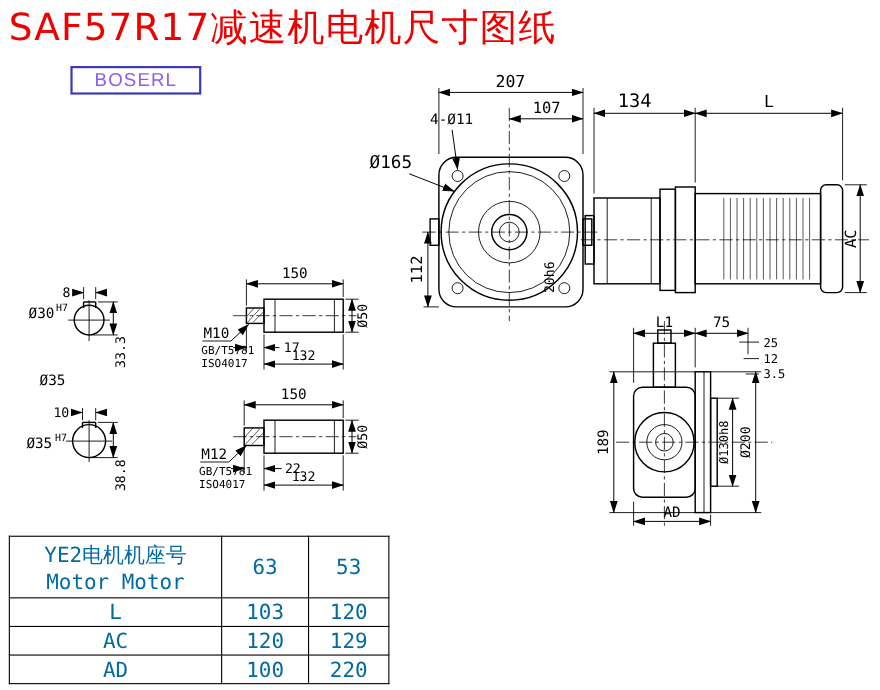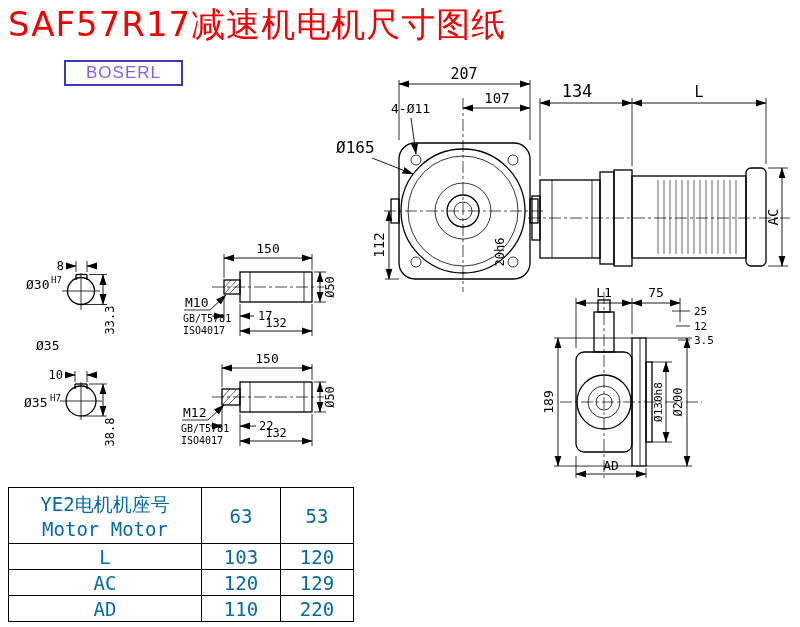--- a/index.html
+++ b/index.html
@@ -311,19 +311,19 @@
       <td class="c2">103</td>
       <td class="c3">120</td>
     </tr>
     <tr class="row">
       <td class="c1">AC</td>
       <td class="c2">120</td>
       <td class="c3">129</td>
     </tr>
     <tr class="row">
       <td class="c1">AD</td>
-      <td class="c2">110</td>
+      <td class="c2">100</td>
       <td class="c3">220</td>
     </tr>
   </tbody>
     </table>
 
 </div>
 
 </body></html>

